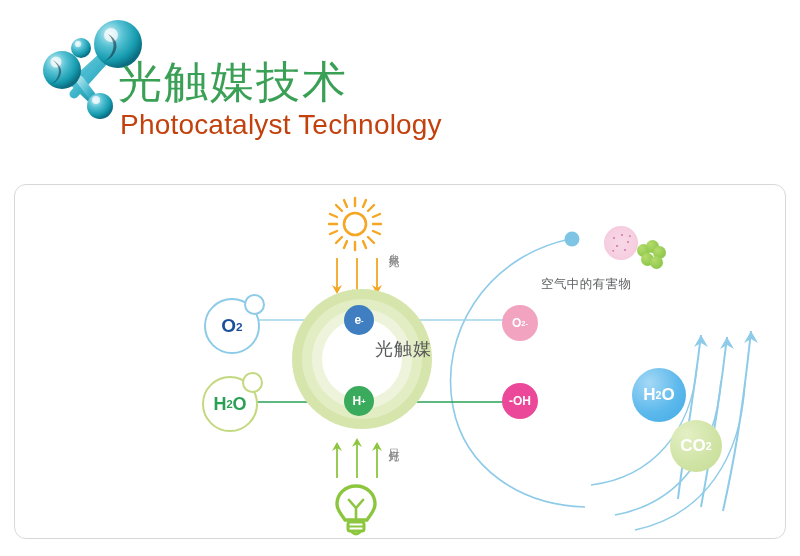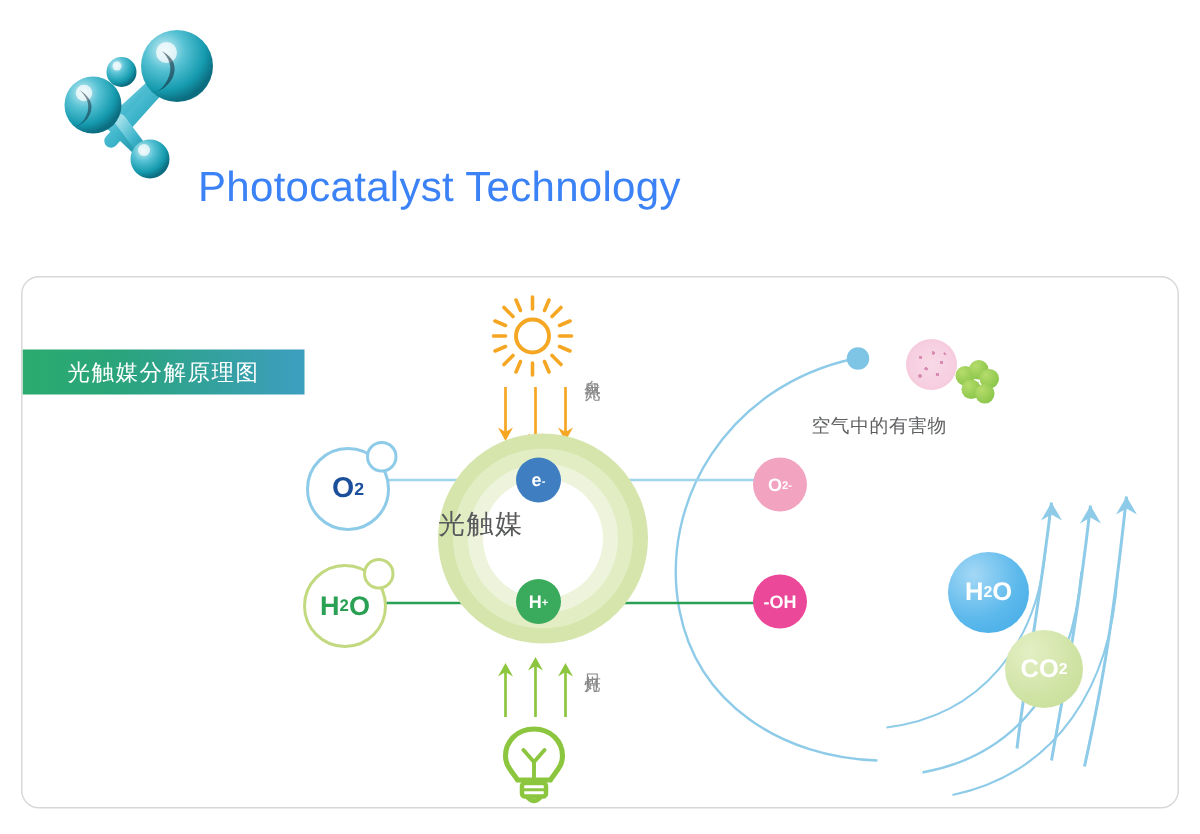--- a/index.html
+++ b/index.html
@@ -13,22 +13,22 @@
   
   .header{position:absolute;left:0;top:0;width:800px;height:170px;}
   .logo{position:absolute;left:22px;top:8px;width:130px;height:120px;}
   .title-cn{
     position:absolute;left:118px;top:58px;
     font-size:44px;line-height:48px;color:#3aa055;
     letter-spacing:2px;font-weight:500;white-space:nowrap;
   }
   .title-en{
     position:absolute;left:120px;top:108px;
-    font-size:28px;line-height:34px;color:#3b82f6;
-    font-weight:300;letter-spacing:.2px;white-space:nowrap;margin-left:12px;
+    font-size:28px;line-height:34px;color:#c2410c;
+    font-weight:300;letter-spacing:.2px;white-space:nowrap;
   }
 
   
   .panel{
     position:absolute;left:14px;top:184px;width:772px;height:355px;
     border:1px solid #d8d8d8;border-radius:12px;background:#fff;
     box-sizing:border-box;overflow:hidden;
   }
   .banner{
     position:absolute;left:0;top:48px;width:188px;height:30px;
@@ -49,21 +49,21 @@
   
   .bulb{position:absolute;left:333px;top:484px;width:46px;height:52px;}
 
   
   .core{position:absolute;left:292px;top:289px;width:140px;height:140px;}
   .core .ring1{position:absolute;inset:0;border-radius:50%;background:#d6e5ac;}
   .core .ring2{position:absolute;inset:10px;border-radius:50%;background:#e2edc3;}
   .core .ring3{position:absolute;inset:20px;border-radius:50%;background:#edf4db;}
   .core .ring4{position:absolute;inset:30px;border-radius:50%;background:#ffffff;}
   .core-txt{
-    position:absolute;left:0;right:0;top:48px;text-align:left;
+    position:absolute;left:0;right:0;top:48px;text-align:right;
     color:#58595b;font-size:18px;line-height:24px;letter-spacing:1px;
   }
   .core-txt .sub{font-size:17px;letter-spacing:0;}
   sub{font-size:.62em;vertical-align:-.22em;}
   sup{font-size:.62em;vertical-align:.42em;}
 
   .chip{
     position:absolute;border-radius:50%;display:flex;align-items:center;
     justify-content:center;color:#fff;font-size:12px;font-weight:600;
   }
@@ -148,28 +148,26 @@
       <circle cx="59" cy="40" r="10" fill="url(#sph)"></circle>
       <circle cx="78" cy="98" r="13" fill="url(#sph)"></circle>
       <circle cx="89" cy="27" r="7" fill="#ffffff" opacity=".72"></circle>
       <circle cx="34" cy="54" r="5.5" fill="#ffffff" opacity=".72"></circle>
       <circle cx="74" cy="92" r="4" fill="#ffffff" opacity=".7"></circle>
       <circle cx="56" cy="36" r="3" fill="#ffffff" opacity=".7"></circle>
       <path d="M86 26 q10 10 2 22 q-3 5 -9 6 q10 -2 14 -10 q5 -11 -7 -18z" fill="#123" opacity=".55"></path>
       <path d="M31 52 q10 9 3 20 q-3 4 -8 5 q9 -2 12 -9 q4 -9 -7 -16z" fill="#123" opacity=".5"></path>
     </svg>
 
+    <div class="title-cn">光触媒技术</div>
     <div class="title-en">Photocatalyst Technology</div>
   </div>
 
   <div class="panel">
 
-    <div class="banner">
-      <span>光触媒分解原理图</span>
-    </div>
 
     <svg width="772" height="355" viewBox="0 0 772 355">
 
       <path d="M555 54 C470 72 424 150 438 222 C450 284 506 320 570 322" stroke="#8ecbe8" stroke-width="1.6" fill="none"></path>
       <circle cx="557" cy="54" r="7.5" fill="#7ec4e4"></circle>
 
       <path d="M600 330 C665 318 700 268 706 196" stroke="#8ecbe8" stroke-width="1.6" fill="none"></path>
       <path d="M620 345 C690 330 726 272 730 198" stroke="#8ecbe8" stroke-width="1.4" fill="none"></path>
       <path d="M576 300 C640 292 676 244 682 182" stroke="#8ecbe8" stroke-width="1.4" fill="none"></path>
 

